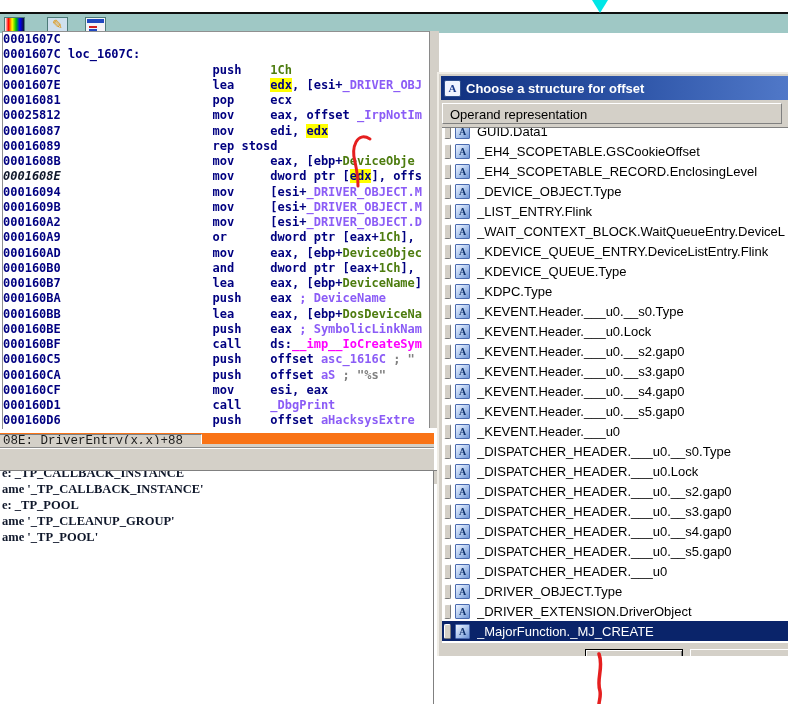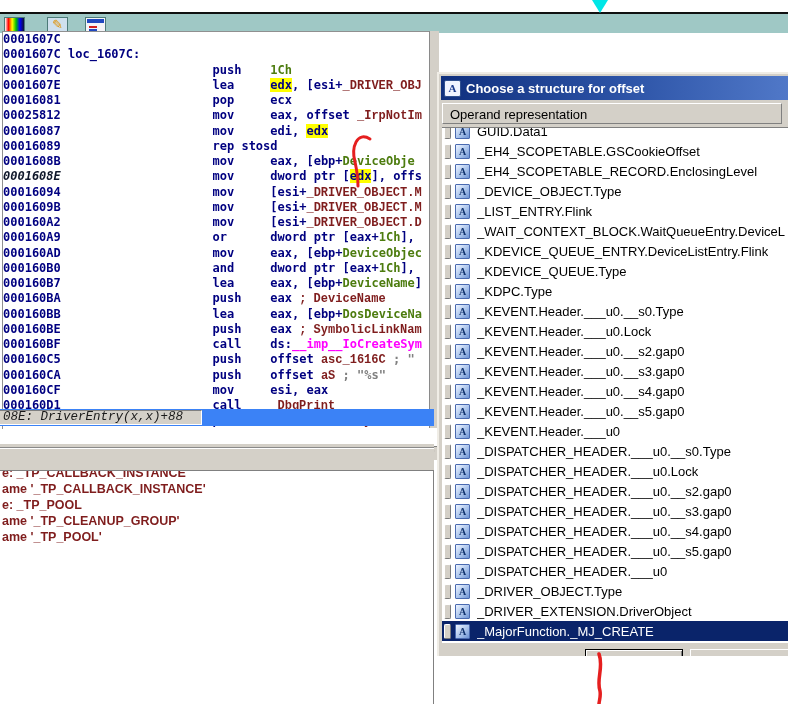--- a/index.html
+++ b/index.html
@@ -15,41 +15,41 @@
   .tbicon.window{margin-left:17px;background:#f4f4f8;}
   .tbicon.window::before{content:"";position:absolute;left:1px;top:1px;right:1px;height:4px;background:#2048c0;}
   .tbicon.window::after{content:"";position:absolute;left:3px;top:8px;width:8px;height:2px;background:#d02020;box-shadow:0 3px 0 #2048c0;}
   
   .disasm{position:absolute;left:2px;top:31px;width:427px;height:397px;background:#ffffff;
           border-left:1px solid #909090;border-top:1px solid #909090;overflow:hidden;}
   .dz-line{height:15.25px;line-height:15.25px;white-space:pre;
            font-family:"DejaVu Sans Mono",monospace;font-size:12px;font-weight:bold;}
   .dz-addr{color:#000080;}
   .dz-addr.cur{color:#0f172a;font-style:italic;}
-  .c-n{color:#000080;} .c-b{color:#7f1d1d;font-family:Liberation Mono, monospace;} .c-g{color:#4d7c0f;}
+  .c-n{color:#000080;} .c-b{color:#8b5cf6;} .c-g{color:#4d7c0f;}
   .c-m{color:#ff00ff;} .c-gr{color:#808080;}
   .c-y{color:#000080;background:#ffff00;}
   .scroll-sliver{position:absolute;left:429px;top:31px;width:9px;height:397px;background:#d4d0c8;
                  border-left:1px solid #8a8a8a;}
   
-  .statusbar{position:absolute;left:0;top:409px;width:434px;height:17px;background:#3b82f6;font-style:italic;}
+  .statusbar{position:absolute;left:0;top:433px;width:434px;height:17px;background:#f97316;}
   .sb-panel{position:absolute;top:1px;height:13px;background:#d4d0c8;
             border:1px solid;border-color:#808080 #ffffff #ffffff #808080;
             font-family:"Liberation Mono",monospace;font-size:12.5px;line-height:13px;
             color:#1a1a1a;white-space:nowrap;overflow:hidden;}
   .sb-left{left:-8px;width:198px;padding-left:10px;}
   .sb-right{left:194px;width:237px;padding-left:16px;margin-top:36px;}
   
   .band{position:absolute;left:0;top:444px;width:434px;height:26px;background:#d4d0c8;}
   .band::before{content:"";position:absolute;left:0;top:3px;width:100%;height:0;
                 border-top:1px solid #8a8a8a;border-bottom:1px solid #ffffff;}
   .output{position:absolute;left:0;top:470px;width:433px;height:234px;background:#ffffff;
           border-top:1px solid #808080;border-right:1px solid #808080;overflow:hidden;}
   .out-line{height:16px;line-height:16px;white-space:pre;padding-left:2px;
-            font-family:Liberation Sans, sans-serif;font-size:12.5px;font-weight:bold;color:#7f1d1d;}
+            font-family:Liberation Serif, serif;font-size:12.5px;font-weight:bold;color:#0f172a;}
   .out-line:first-child{margin-top:-6px;}
   
   .dialog{position:absolute;left:437px;top:72px;width:351px;height:584px;background:#d4d0c8;
           border-left:2px solid #f0ede6;border-top:2px solid #f0ede6;box-sizing:border-box;overflow:hidden;}
   .dlg-title{position:absolute;left:2px;top:2px;right:0;height:24px;
              background:linear-gradient(90deg,#10307e 0%,#2e55a8 55%,#5078c8 100%);
              display:flex;align-items:center;color:#ffffff;font-weight:bold;font-size:13px;}
   .dlg-title-icon{width:15px;height:15px;margin:0 5px 0 3px;background:#f0f4ff;border:1px solid #30508f;
                   border-radius:2px;color:#1a3a8c;font-size:11px;font-weight:bold;line-height:15px;
                   text-align:center;font-family:"Liberation Serif",serif;}

